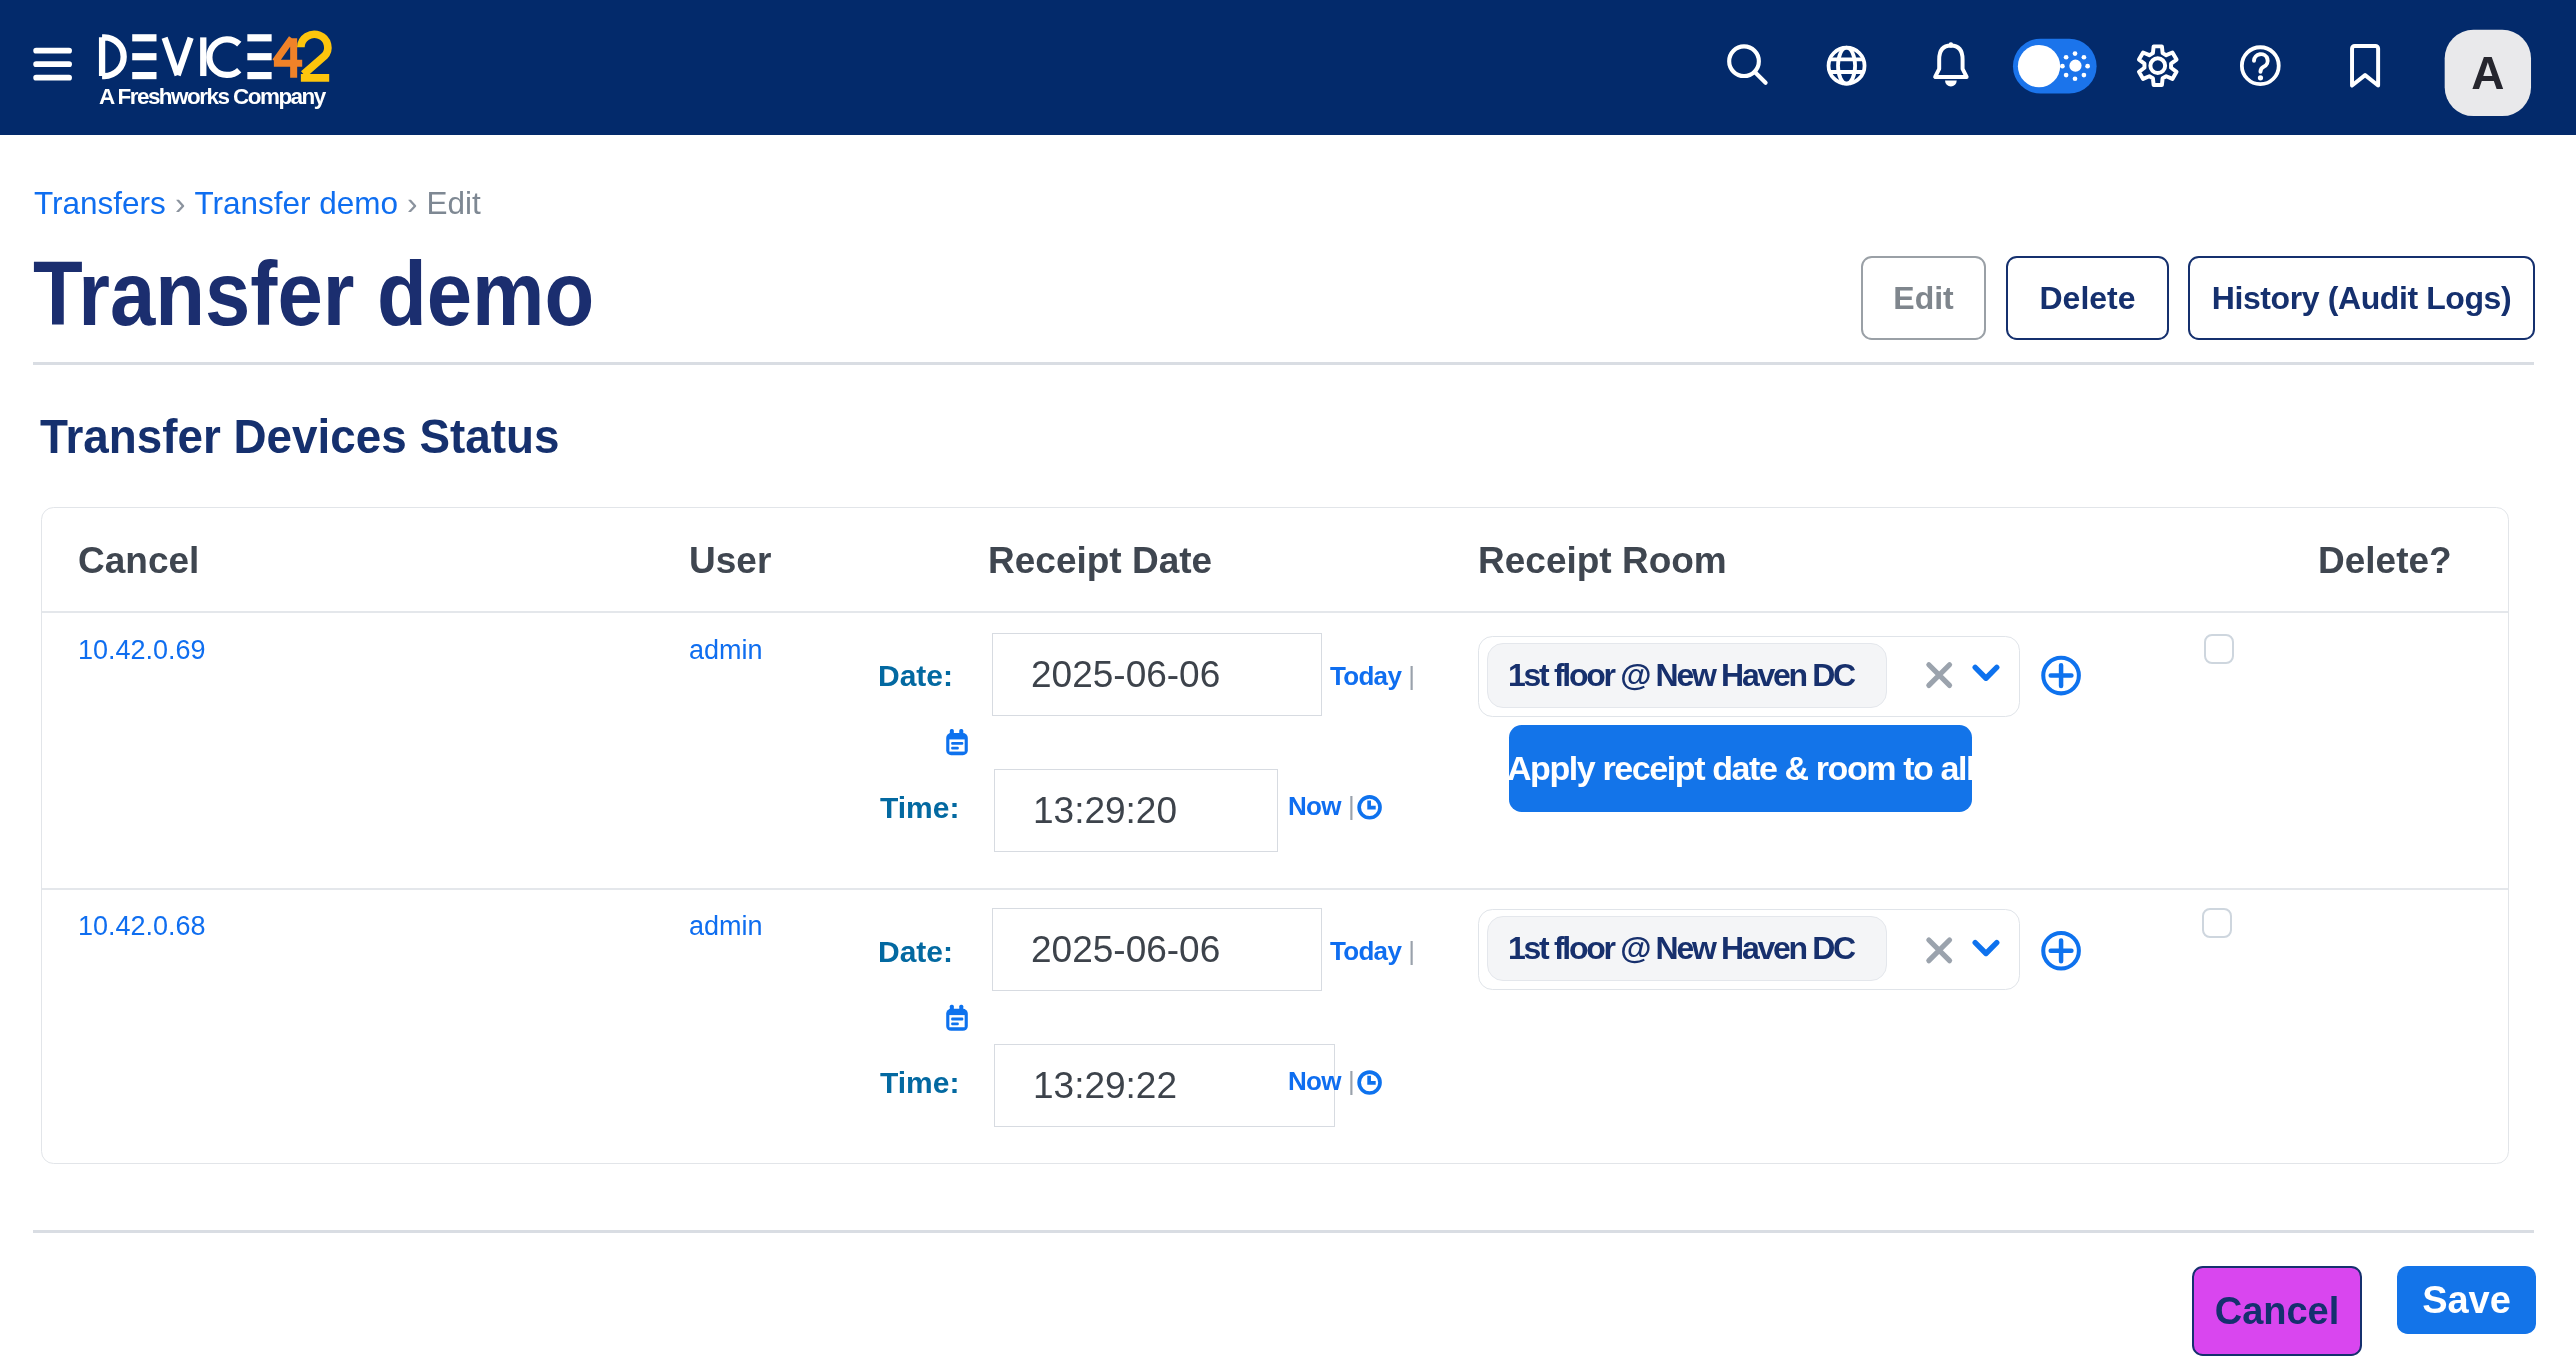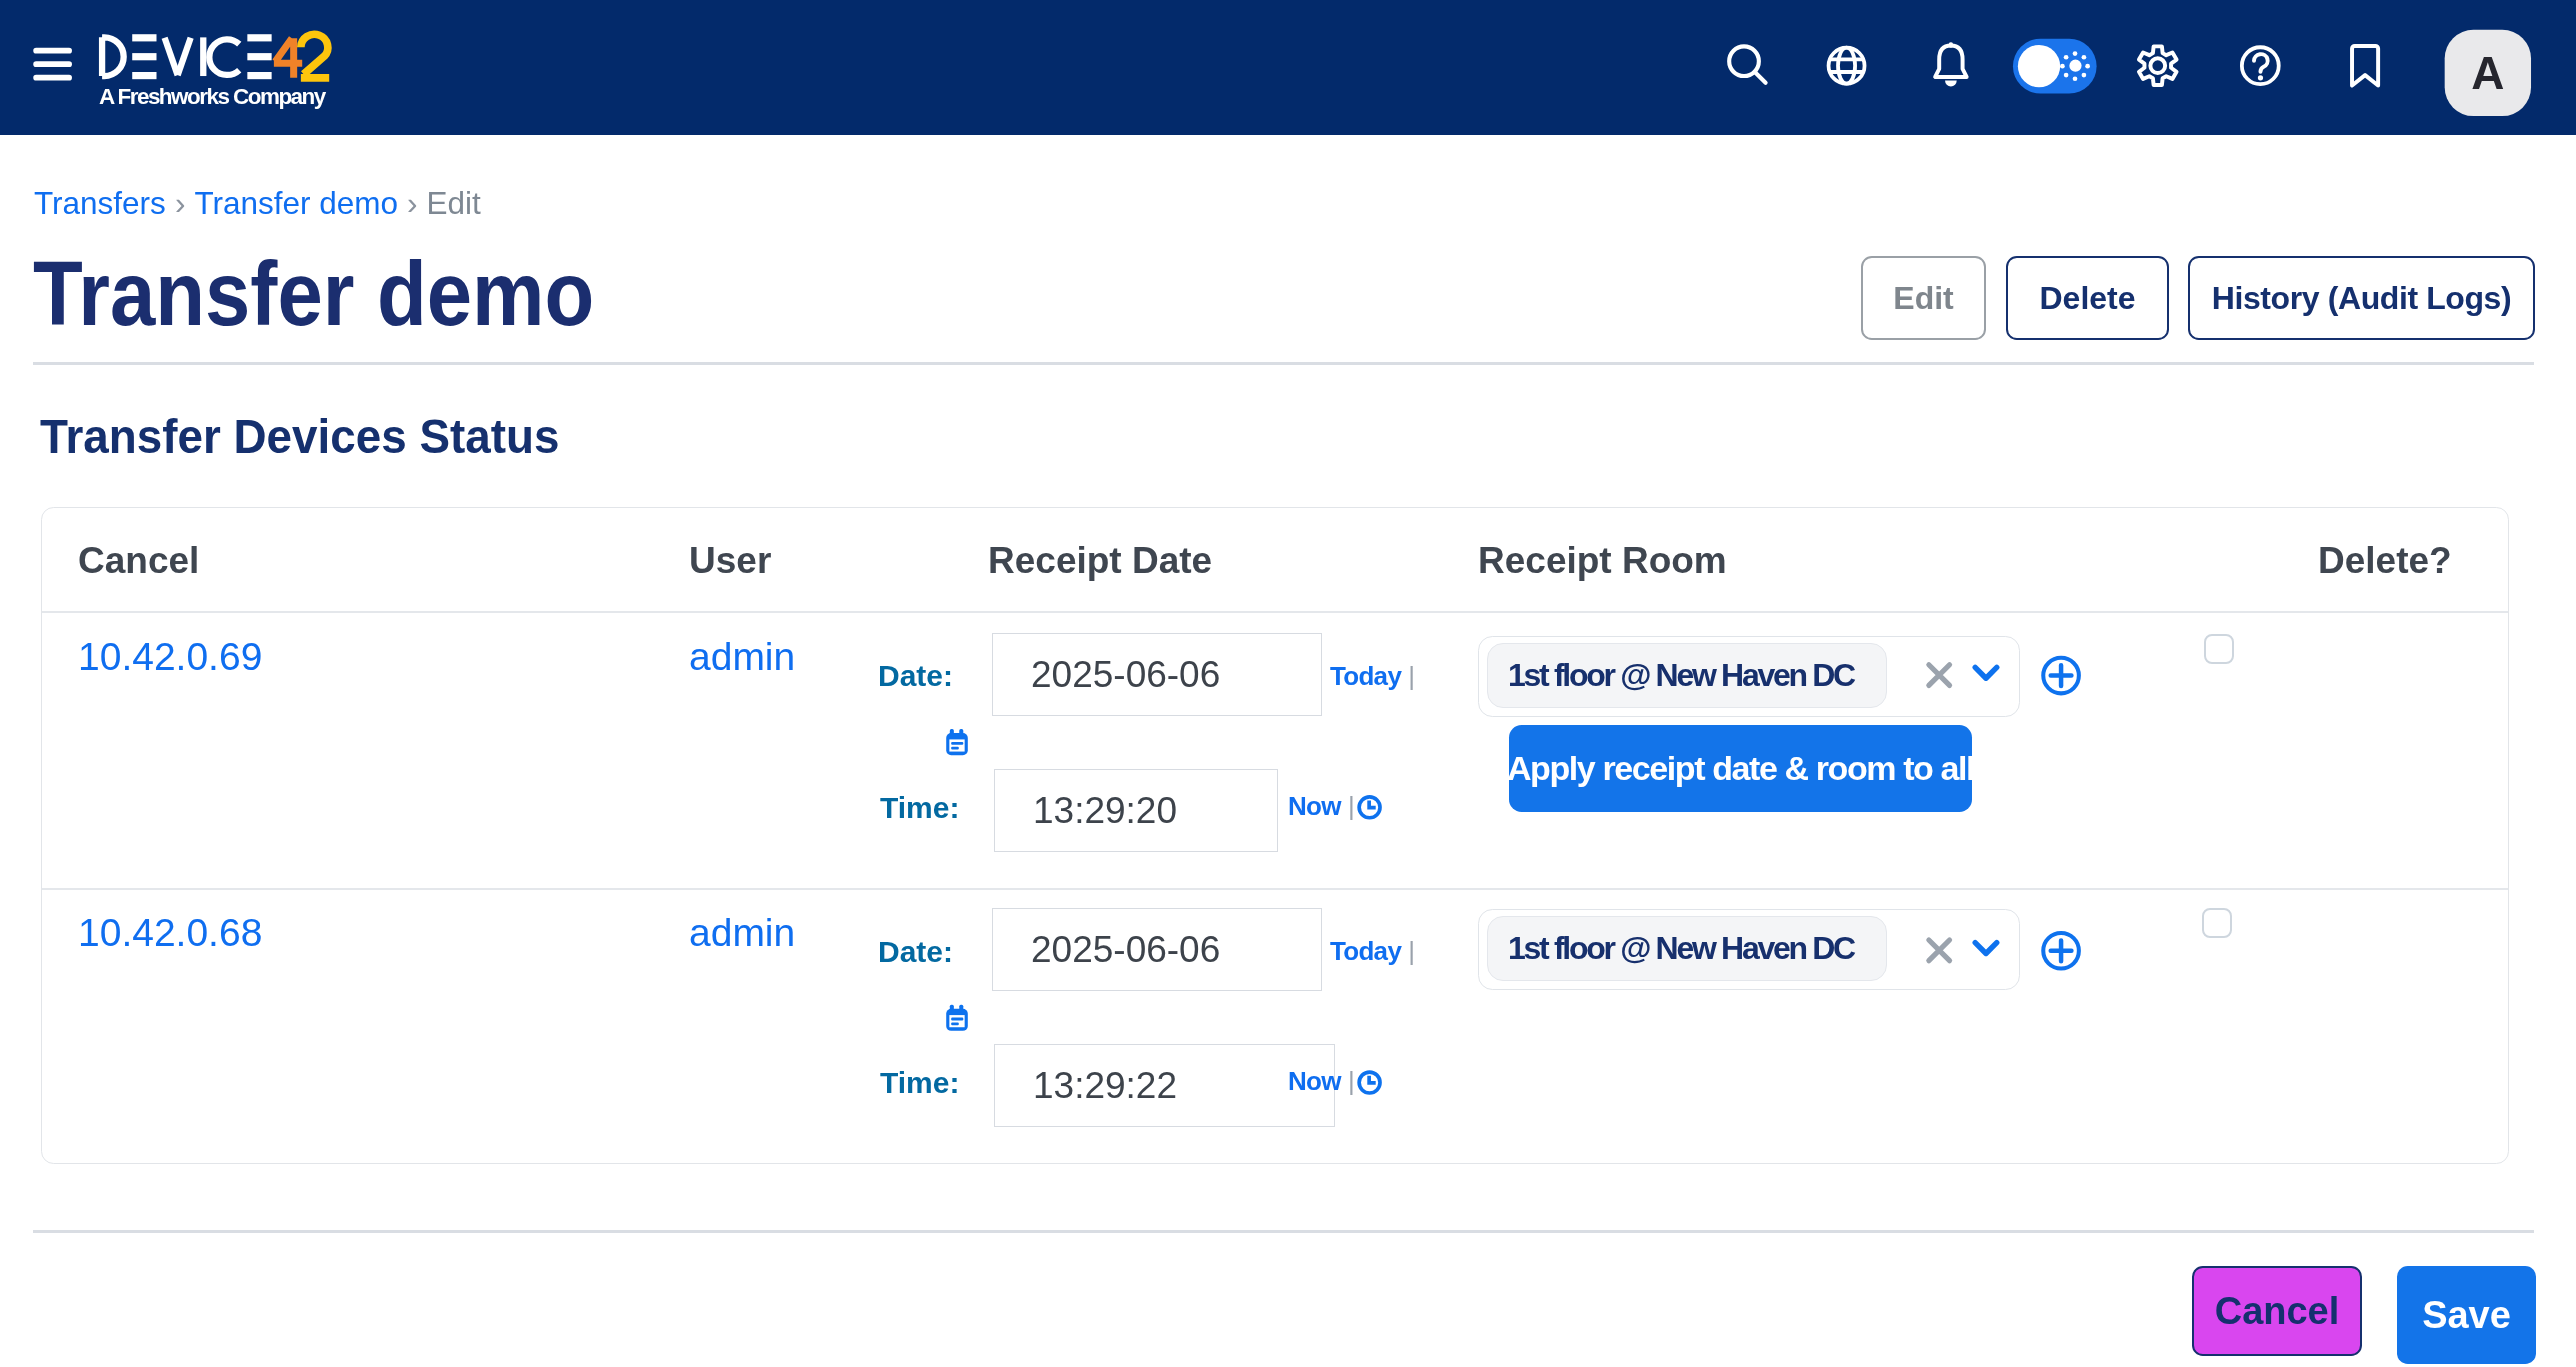--- a/index.html
+++ b/index.html
@@ -21,36 +21,36 @@
 
   .hr { position:absolute; left:33px; width:2501px; height:2.7px; background:#d9dde3; }
 
   #section-h { position:absolute; left:40px; top:408px; font-size:49px; font-weight:bold; color:#15306e; transform:scaleX(0.935); transform-origin:left top; white-space:nowrap; }
 
   
   #card { position:absolute; left:41px; top:507px; width:2468px; height:657px; border:1.8px solid #e2e5e9; border-radius:12.6px; background:#fff; }
   .th { position:absolute; top:540px; font-size:37px; font-weight:600; color:#3f4650; }
   .cardline { position:absolute; left:42px; width:2466px; height:1.8px; background:#e4e7eb; }
 
-  .devlink { position:absolute; font-size:39px; color:#0f6ef0; }
+  .devlink { position:absolute; font-size:27px; color:#0f6ef0; }
   .lbl { position:absolute; font-size:30px; font-weight:600; color:#0369a1; width:108px; }
   .input { position:absolute; background:#fff; border:1.8px solid #d7dbe1; border-radius:0; font-size:37px; color:#3d434b; display:flex; align-items:center; padding-left:38px; }
   .quick { position:absolute; font-size:26px; color:#0f6ef0; font-weight:bold; letter-spacing:-0.7px; white-space:nowrap; }
   .quick .bar { color:#9aa2ac; font-weight:400; padding-left:7.2px; letter-spacing:0; }
 
   .select { position:absolute; left:1478px; width:542px; height:81px; background:#fff; border:1.8px solid #e0e4e9; border-radius:14.4px; }
   .tagpill { position:absolute; left:8px; top:6.3px; width:400px; height:65px; background:#f4f5f7; border:1.8px solid #e4e7ec; border-radius:16px; display:flex; align-items:center; padding-left:20px; font-size:32px; font-weight:bold; letter-spacing:-2.3px; color:#17306d; white-space:nowrap; }
 
   .checkbox { position:absolute; width:30px; height:30px; border:2.7px solid #ced6de; border-radius:8px; background:#fff; }
 
   #applybtn { position:absolute; left:1509px; top:725px; width:463px; height:87px; background:#1374e9; border-radius:12.6px; color:#fff; font-size:34px; font-weight:bold; letter-spacing:-1.4px; display:flex; align-items:center; justify-content:center; white-space:nowrap; }
 
   
   #cancel { position:absolute; left:2192px; top:1266px; width:170px; height:90px; border:2.7px solid #15306e; border-radius:10.8px; background:#d946ef; color:#15306e; font-weight:bold; font-size:38px; display:flex; align-items:center; justify-content:center; }
-  #save { position:absolute; left:2397px; top:1266px; width:139px; height:98px; background:#1374e9; border-radius:10.8px; color:#fff; font-weight:bold; font-size:38px; display:flex; align-items:center; justify-content:center; }
+  #save { position:absolute; left:2397px; top:1266px; width:139px; height:68px; background:#1374e9; border-radius:10.8px; color:#fff; font-weight:bold; font-size:38px; display:flex; align-items:center; justify-content:center; }
 </style>
 </head>
 <body>
 
 <div id="navbar">
   <svg class="abs" style="left:0;top:0" width="2576" height="135" viewBox="0 0 2864 150" fill="none">
 
     <rect x="37" y="53" width="43" height="6.5" rx="3.2" fill="#fff"></rect>
     <rect x="37" y="68" width="43" height="6.5" rx="3.2" fill="#fff"></rect>
     <rect x="37" y="83" width="43" height="6.5" rx="3.2" fill="#fff"></rect>

